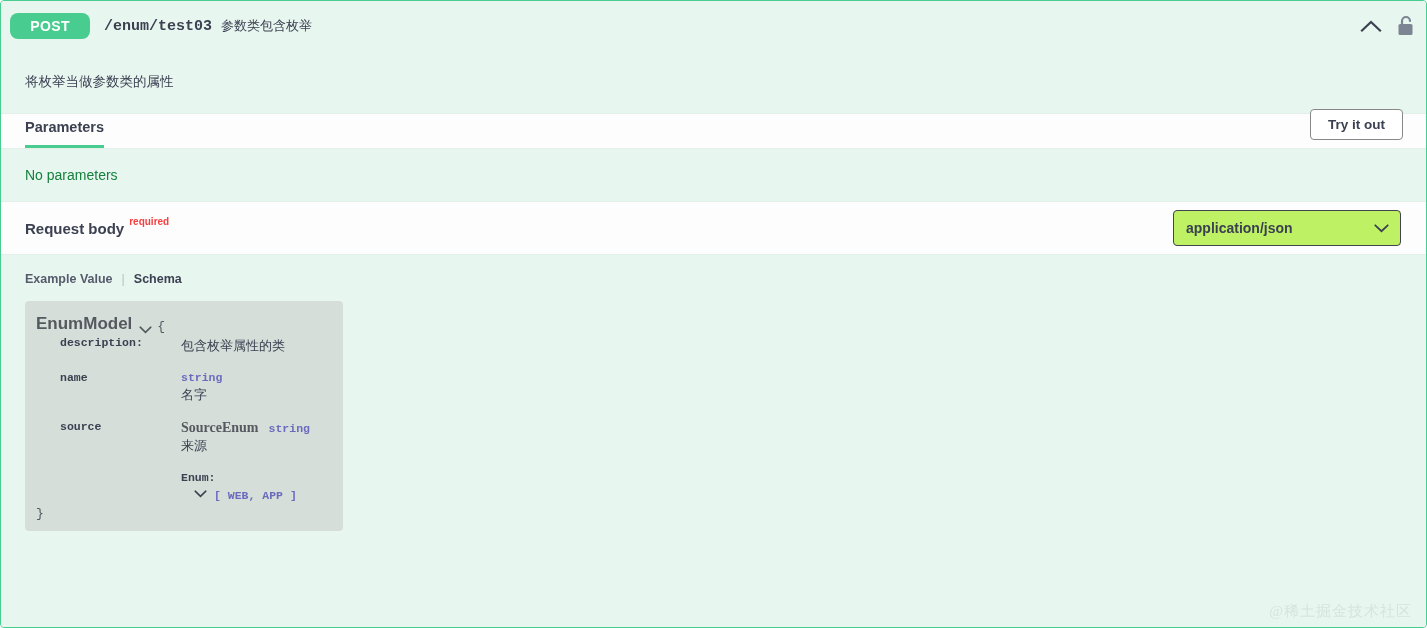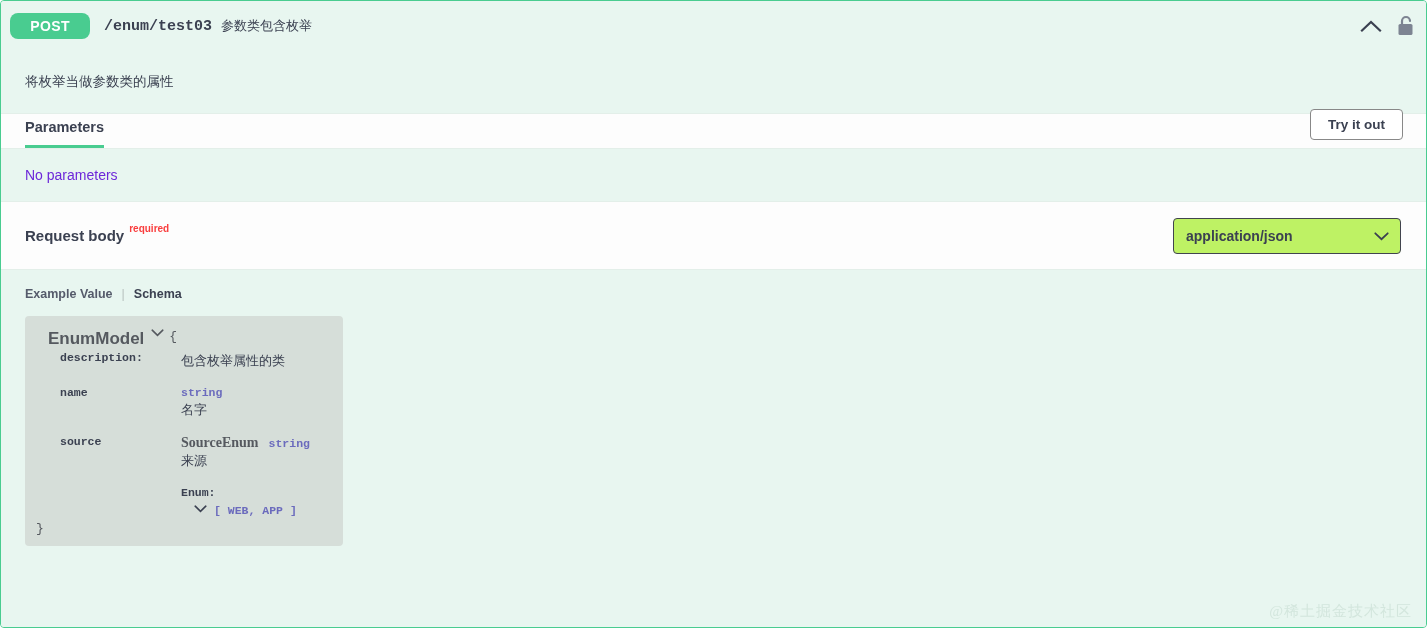--- a/index.html
+++ b/index.html
@@ -130,30 +130,30 @@
     border: 1px solid #888;
     border-radius: 4px;
     font-family: "Liberation Sans", sans-serif;
     cursor: pointer;
   }
 
   
   .no-params {
     padding: 18px 0 18px 24px;
     font-size: 14px;
-    color: #6d28d9;
+    color: #15803d;
     background: #e8f6f0;
   }
 
   
   .reqbody-head {
     display: flex;
     align-items: center;
     justify-content: space-between;
-    height: 67px;
+    height: 52px;
     padding: 0 25px 0 24px;
     box-sizing: border-box;
   }
   .reqbody-title {
     font-size: 15px;
     font-weight: bold;
     color: #3b4151;
     display: flex;
     align-items: flex-start;
   }
@@ -222,27 +222,26 @@
     box-sizing: border-box;
     background: #d6ded9;
     border-radius: 4px;
     padding: 13px 12px 10px 11px;
     font-family: "Liberation Mono", monospace;
     font-size: 12px;
     color: #3b4151;
   }
   .model-title-row {
     display: flex;
-    align-items: flex-start;
+    align-items: flex-end;
     font-family: "Liberation Sans", sans-serif;
     font-size: 17px;
     font-weight: bold;
     color: #55595f;
     margin-bottom: 2px;
-    margin-left: 12px;
   }
   .model-toggle {
     margin: 0 5px 0 7px;
     display: inline-flex;
     cursor: pointer;
   }
   .brace {
     font-family: "Liberation Mono", monospace;
     font-size: 13px;
     color: #55595f;

